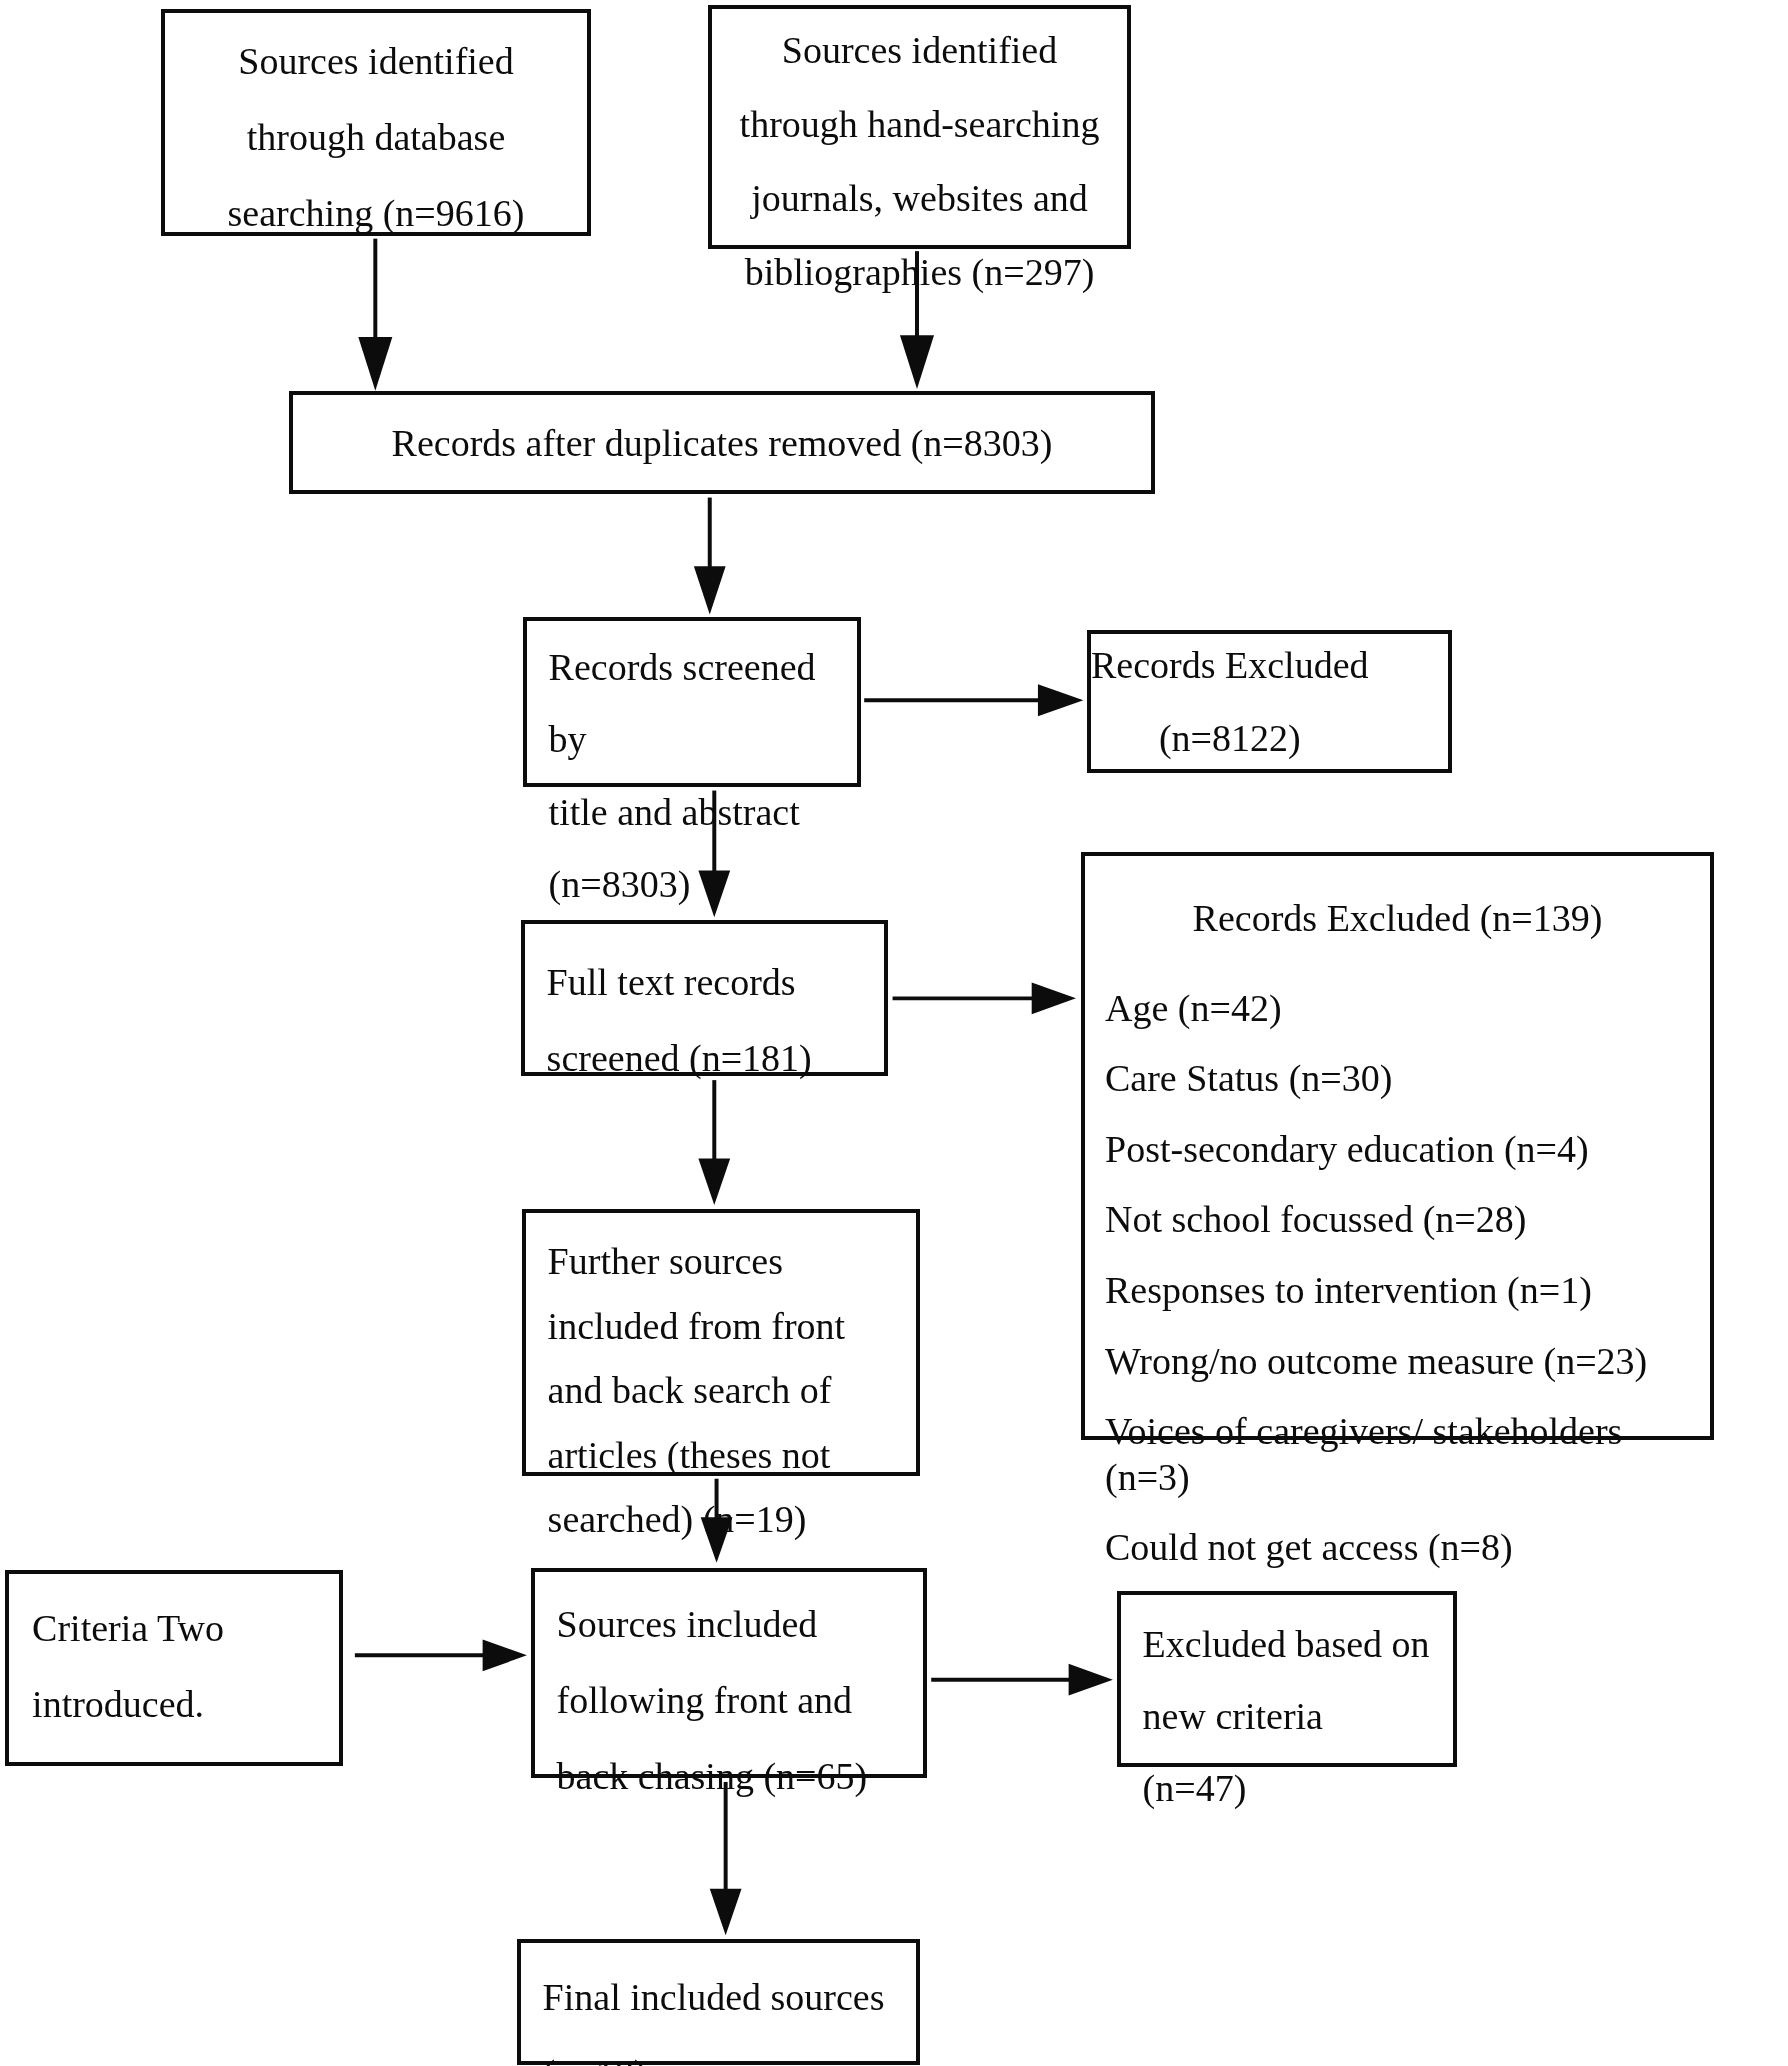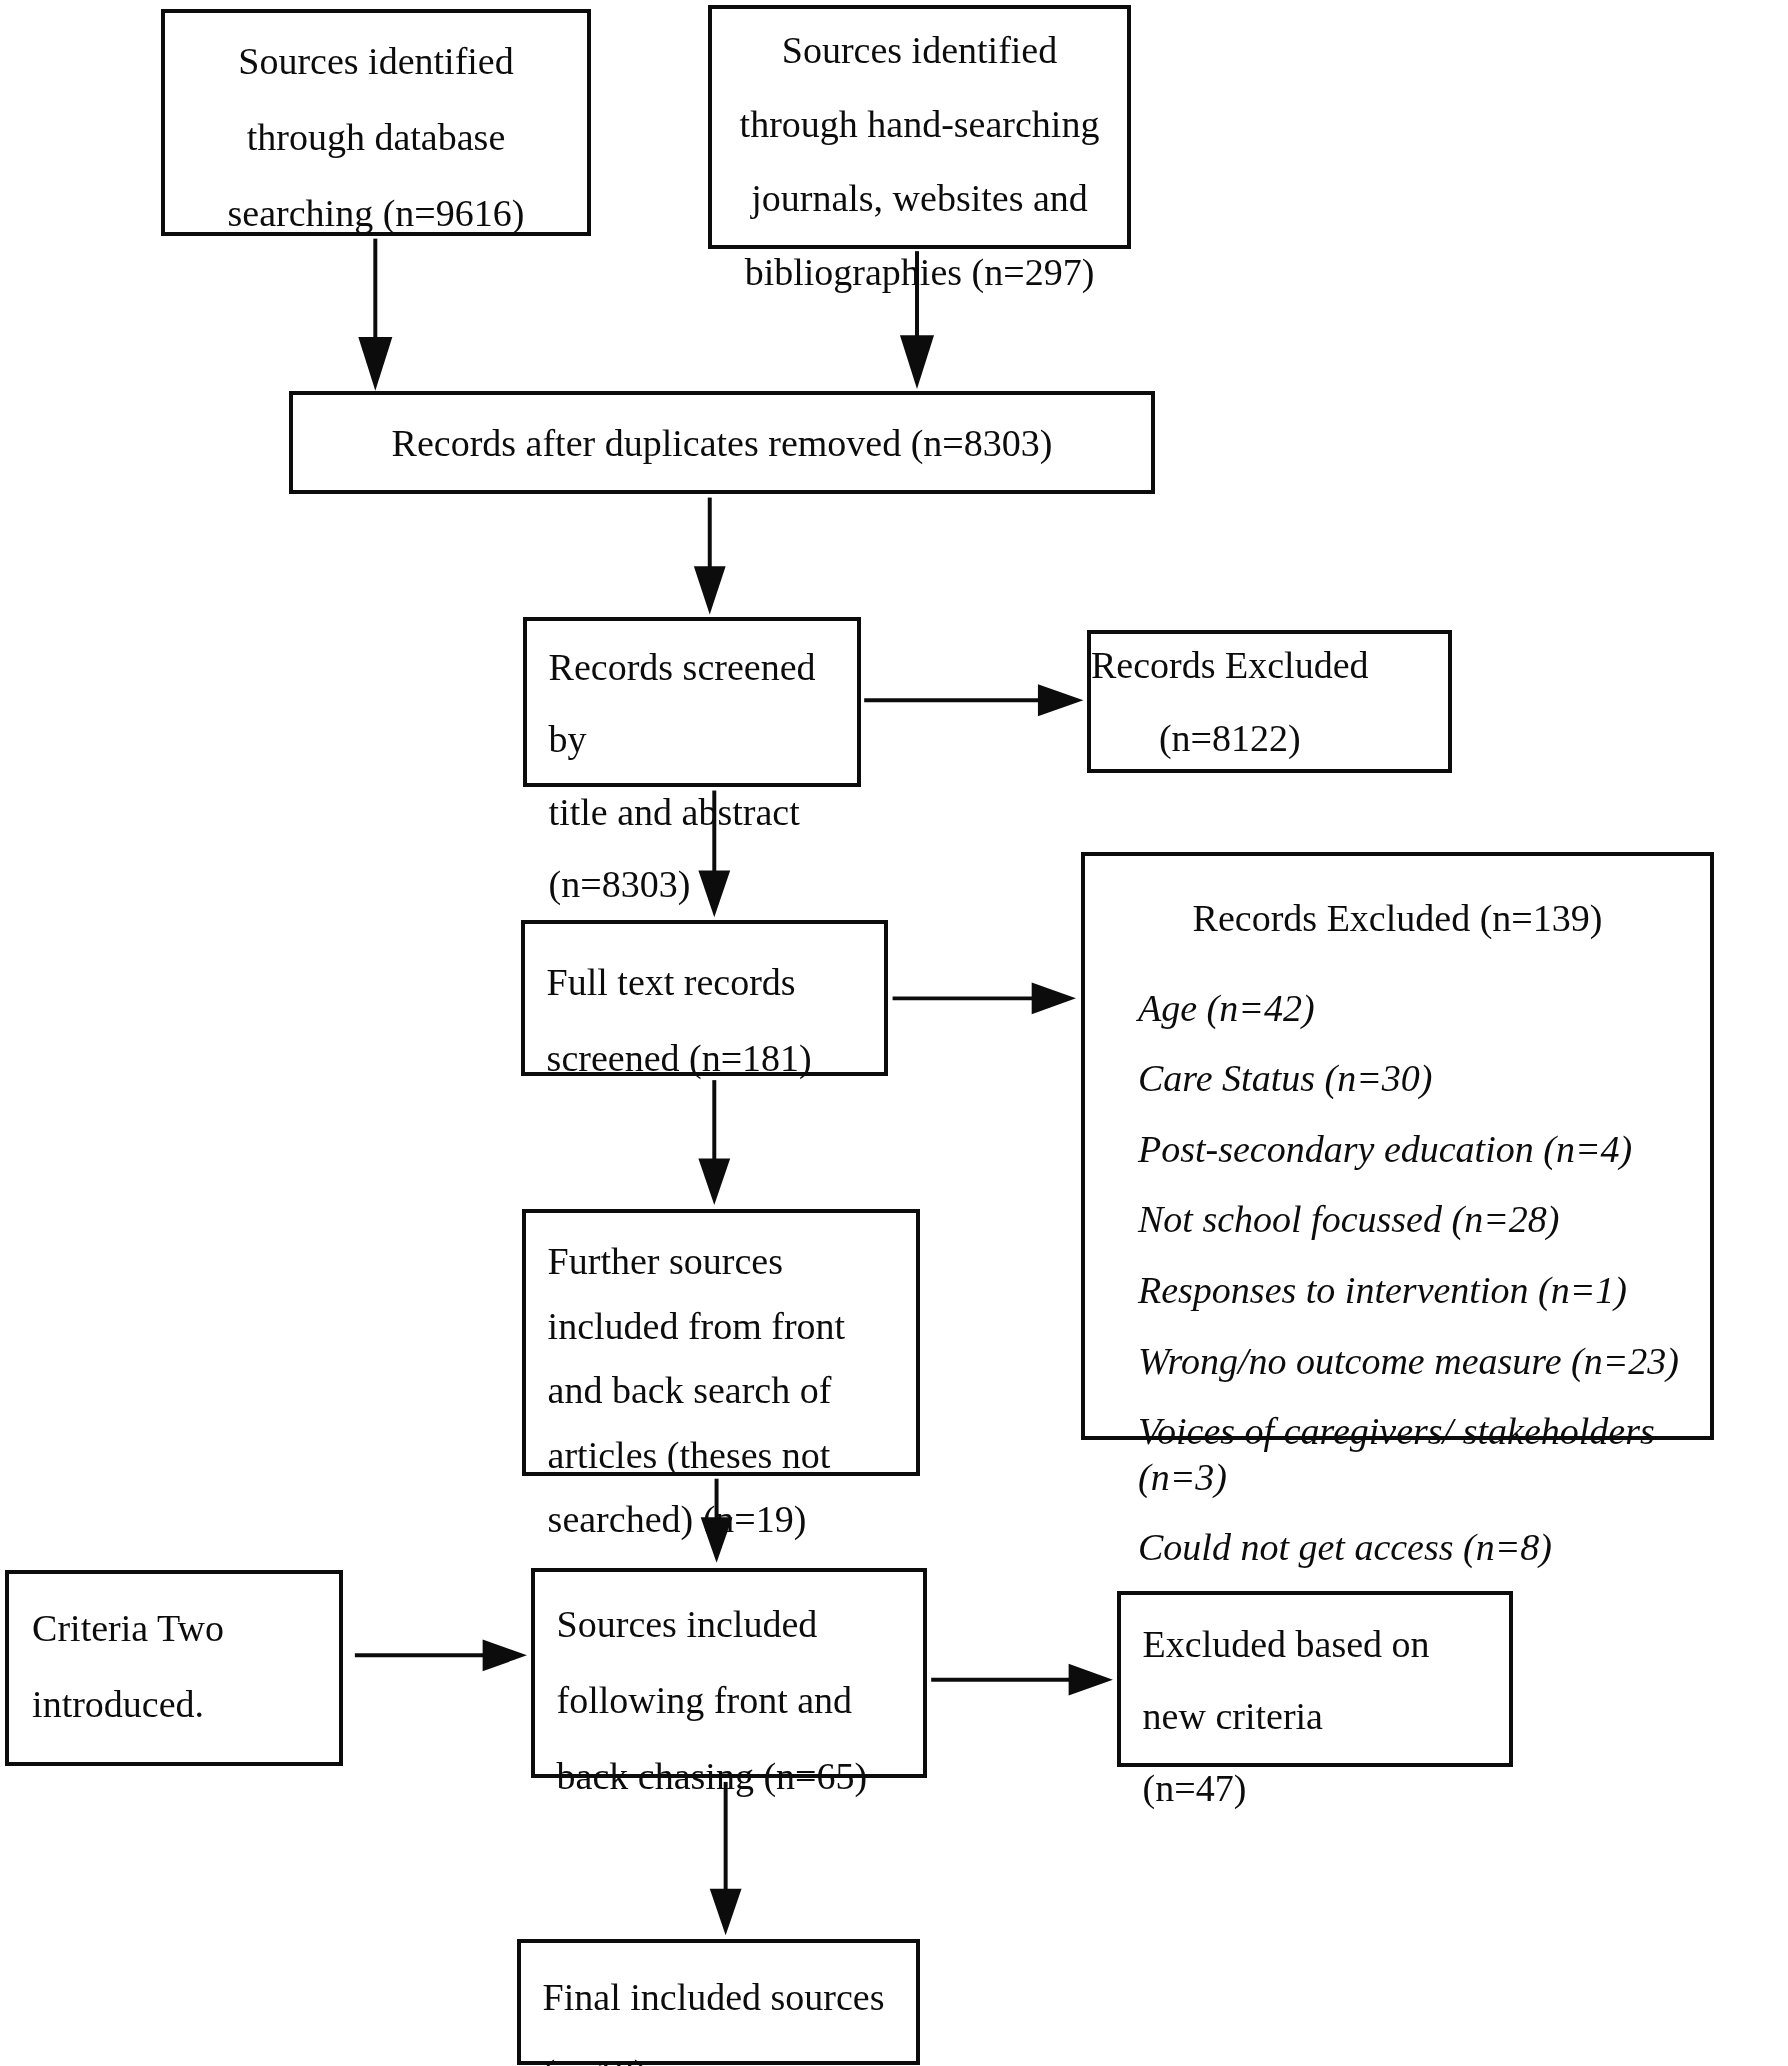--- a/index.html
+++ b/index.html
@@ -28,26 +28,26 @@
   }
   
   #box-db-search        { left: 161px;  top: 8.5px;   width: 430px;  height: 227px;  text-align: center; padding-top: 10.2px; }
   #box-hand-search      { left: 708px; top: 4.5px;    width: 423px;  height: 244px;  text-align: center; padding-top: 4.5px; line-height: 1.95; }
   #box-duplicates       { left: 289px;  top: 391px;  width: 866px; height: 103px;  display: flex; align-items: center; justify-content: center; text-align: center; }
   #box-title-abstract   { left: 523px;  top: 617px; width: 338px;  height: 170px;  padding: 10.2px 11.4px 0 21.6px; line-height: 1.9; }
   #box-excluded-8122    { left: 1087px; top: 630px; width: 365px;  height: 143px;  display: flex; align-items: center; text-align: center; line-height: 1.9; }
   #box-fulltext         { left: 521px;  top: 920px; width: 367px;  height: 156px;  padding: 20px 11.4px 0 21.6px; line-height: 2.0; }
   #box-excluded-139     { left: 1081px; top: 852px; width: 633px; height: 588px; padding: 16px; }
   #box-excluded-139 .ex-title { text-align: center; margin-top: 24px; line-height: 1.2; }
-  #box-excluded-139 .ex-items { margin: 44px 0 0 37px; font-style: italic; }
+  #box-excluded-139 .ex-items { margin: 44px 0 0 4px; }
   #box-excluded-139 .ex-item  { line-height: 1.2; margin-bottom: 25px; }
   #box-further-sources  { left: 522px;  top: 1209px; width: 398px;  height: 267px;  padding: 16px 8.5px 0 21.6px; line-height: 1.7; }
   #box-criteria-two     { left: 5.1px;    top: 1570px; width: 338px;  height: 196px;  padding: 16px 1px 0 23px; line-height: 2.0; }
   #box-chasing          { left: 531px;  top: 1568px; width: 396px;  height: 210px;  padding: 14px 8.5px 0 21.6px; line-height: 2.0; }
-  #box-excluded-new     { left: 1117px; top: 1591px; width: 396px;  height: 176px;  padding: 12.5px 8.5px 0 21.6px; line-height: 1.9; }
+  #box-excluded-new     { left: 1117px; top: 1591px; width: 340px;  height: 176px;  padding: 12.5px 8.5px 0 21.6px; line-height: 1.9; }
   #box-final            { left: 517px;  top: 1939px; width: 403px;  height: 126px;  padding: 16px 8.5px 0 21.6px; line-height: 2.0; }
 
   #arrow-layer {
     position: absolute;
     left: 0;
     top: 0;
     pointer-events: none;
   }
   #arrow-layer line    { stroke: #0c0c0c; stroke-width: 7px; }
   #arrow-layer polygon { fill: #0c0c0c; }

